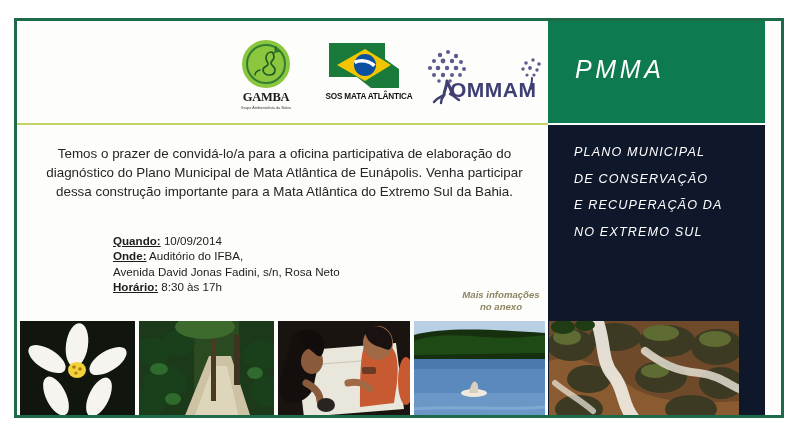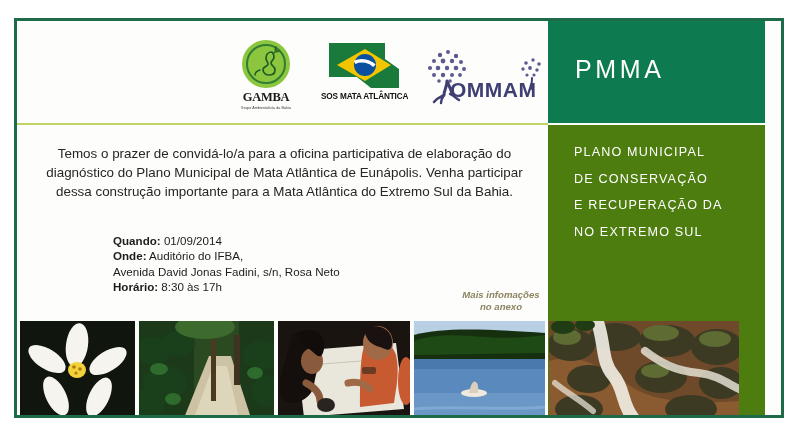--- a/index.html
+++ b/index.html
@@ -79,20 +79,21 @@
     letter-spacing: 0.1px;
     margin-top: 1px;
   }
 
   
   .sos {
     position: absolute;
     left: 304px;
     top: 20px;
     width: 96px;
+    text-align: center;
   }
   .sos-mark { width: 84px; height: 49px; margin: 0 auto; }
   .sos-name {
     font-size: 8.2px;
     font-weight: bold;
     color: #111;
     letter-spacing: -0.15px;
     margin-top: 2px;
   }
 
@@ -129,21 +130,21 @@
 
   
   .details {
     position: absolute;
     left: 96px;
     top: 212px;
     font-size: 11.6px;
     line-height: 15.3px;
     color: #1c1c1c;
   }
-  .details b { font-weight: bold; }
+  .details b { font-weight: bold; text-decoration: underline; }
 
   
   .anexo {
     position: absolute;
     left: 430px;
     top: 268px;
     width: 108px;
     text-align: center;
     font-style: italic;
     font-weight: bold;
@@ -152,39 +153,40 @@
     color: #8d8560;
   }
 
   
   .right-col {
     position: absolute;
     left: 531px;
     top: 0;
     right: 16px;
     height: 100%;
+    font-style: italic;
   }
   .pmma-head {
     position: absolute;
     left: 0; top: 0; right: 0;
     height: 102px;
     background: #0e7a4f;
   }
   .pmma-title {
     position: absolute;
     left: 27px;
     top: 34px;
     font-size: 25px;
     letter-spacing: 3.6px;
     color: #ffffff;
   }
   .pmma-body {
     position: absolute;
     left: 0; top: 104px; right: 0; bottom: 0;
-    background: #4d7c0f;
+    background: #0f172a;
     padding-left: 38px;
   }
   .pmma-lines {
     position: absolute;
     left: 26px;
     top: 14px;
     font-size: 12.6px;
     letter-spacing: 1.15px;
     line-height: 26.5px;
     color: #ffffff;
@@ -284,21 +286,21 @@
       </div>
 
       <div class="divider"></div>
     </div>
 
     <div class="lead">Temos o prazer de convidá-lo/a para a oficina participativa de elaboração do diagnóstico do Plano Municipal de Mata Atlântica de Eunápolis.  Venha participar dessa construção importante para a Mata Atlântica do Extremo Sul da Bahia.</div>
 
     <div class="details">
       <div>
         <b>Quando:</b>
-        <span>01/09/2014</span>
+        <span>10/09/2014</span>
       </div>
       <div>
         <b>Onde:</b>
         <span>Auditório do IFBA,</span>
       </div>
       <div>
         <span>Avenida David Jonas Fadini, s/n, Rosa Neto</span>
       </div>
       <div>
         <b>Horário:</b>

